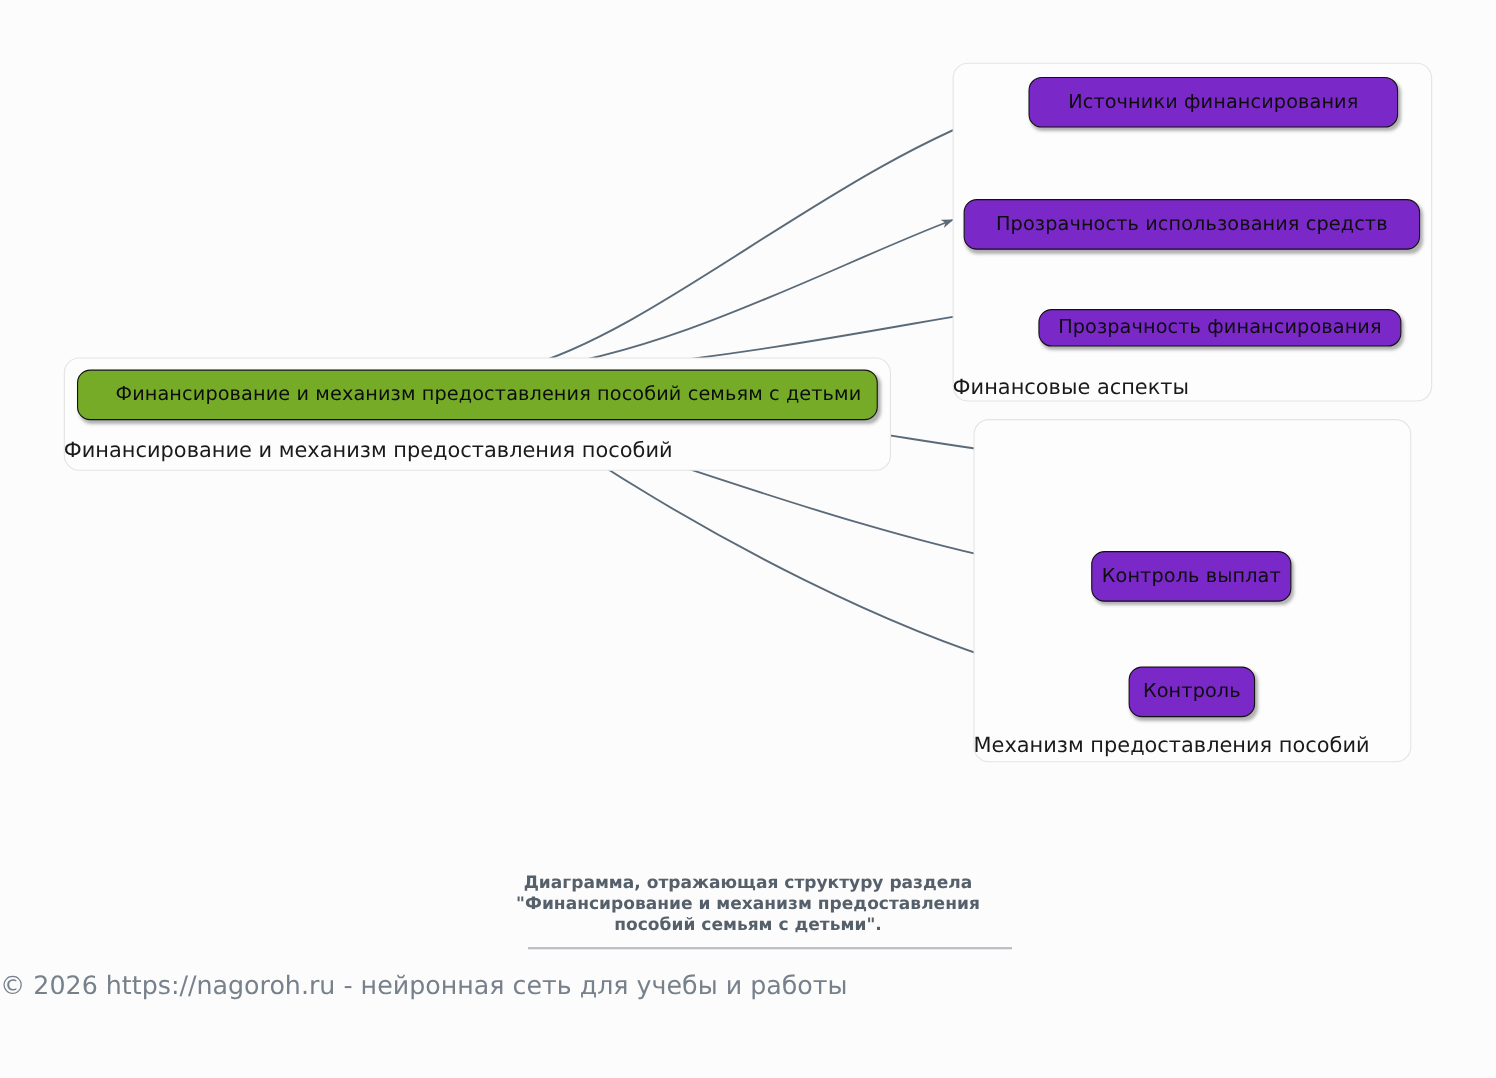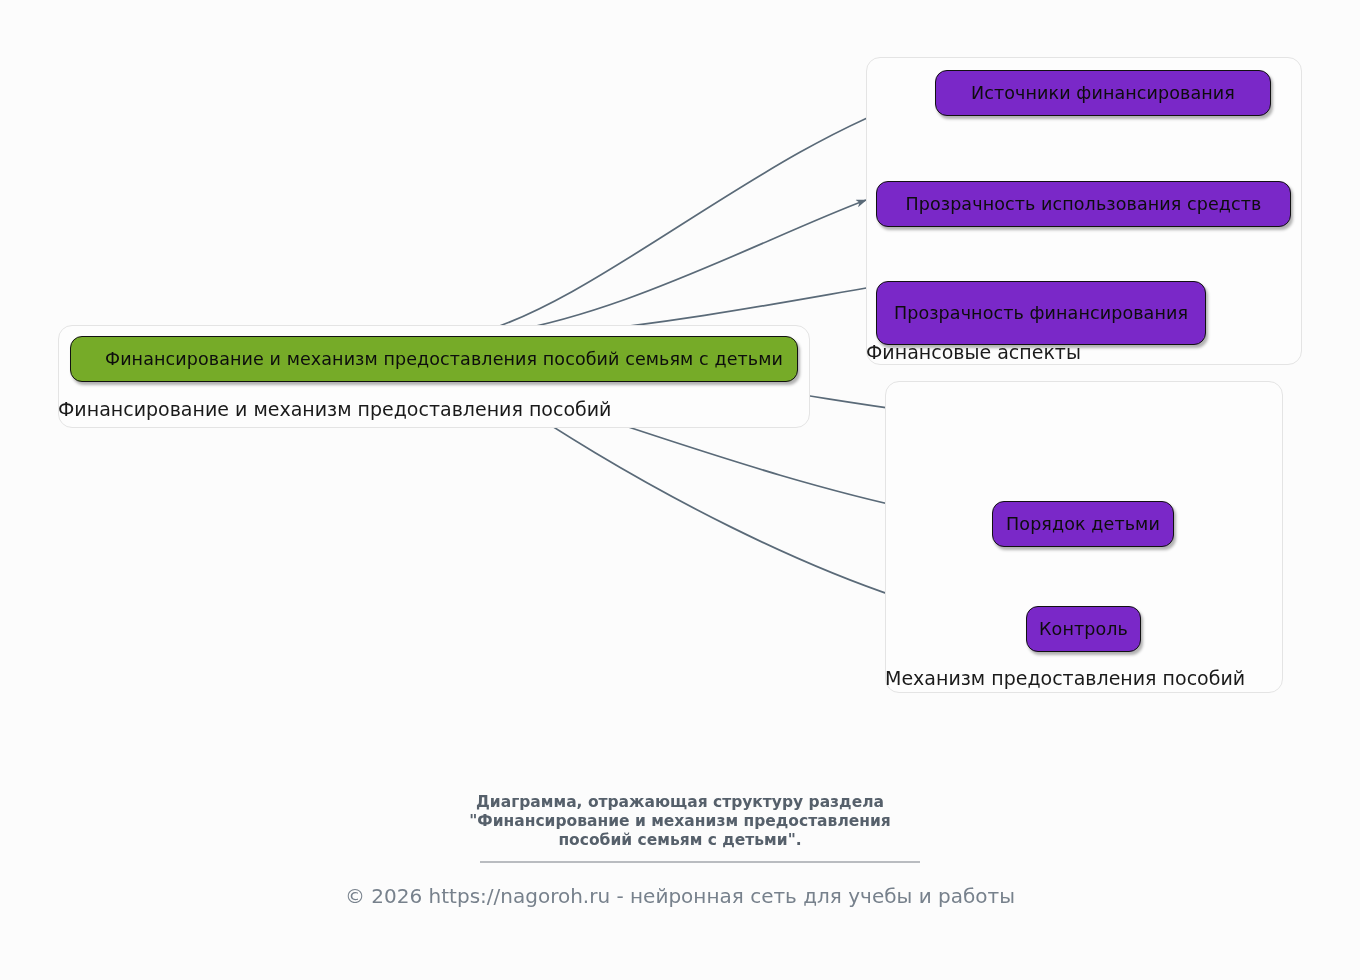--- a/index.html
+++ b/index.html
@@ -82,23 +82,22 @@
   }
   .rule {
     position: absolute;
     height: 1.5px;
     background: #b9bcc0;
   }
   .footer {
     position: absolute;
     left: 0;
     width: 1360px;
-    text-align: center;
     color: #77818c;
-    font-size: 20px;
+    font-size: 23px;
     font-family: "DejaVu Sans", "Liberation Sans", sans-serif;
   }
 </style>
 </head>
 <body>
 
 <div id="canvas">
 
   <svg id="edges" viewBox="0 0 1360 980" xmlns="http://www.w3.org/2000/svg">
     <defs>
@@ -125,31 +124,31 @@
   <div class="cluster" style="left:866px; top:57px; width:436px; height:308px;"></div>
 
   <div class="node leaf" style="left:935px; top:70px; width:336px; height:46px;">
     <span>Источники финансирования</span>
   </div>
 
   <div class="node leaf" style="left:876px; top:181px; width:415px; height:46px;">
     <span>Прозрачность использования средств</span>
   </div>
 
-  <div class="node leaf" style="left:876px; top:281px; width:330px; height:64px;">
+  <div class="node leaf" style="left:944px; top:281px; width:330px; height:34px;">
     <span>Прозрачность финансирования</span>
   </div>
 
   <div class="cluster-label" style="left:866px; top:341px; width:436px;">Финансовые аспекты</div>
 
   <div class="cluster" style="left:885px; top:381px; width:398px; height:312px;"></div>
 
 
   <div class="node leaf" style="left:992px; top:501px; width:182px; height:46px;">
-    <span>Порядок детьми</span>
+    <span>Контроль выплат</span>
   </div>
 
   <div class="node leaf" style="left:1026px; top:606px; width:115px; height:46px;">
     <span>Контроль</span>
   </div>
 
   <div class="cluster-label" style="left:885px; top:667px; width:398px;">Механизм предоставления пособий</div>
 
   <div class="caption" style="top:793px;">Диаграмма, отражающая структуру раздела</div>
   <div class="caption" style="top:812px;">"Финансирование и механизм предоставления</div>

